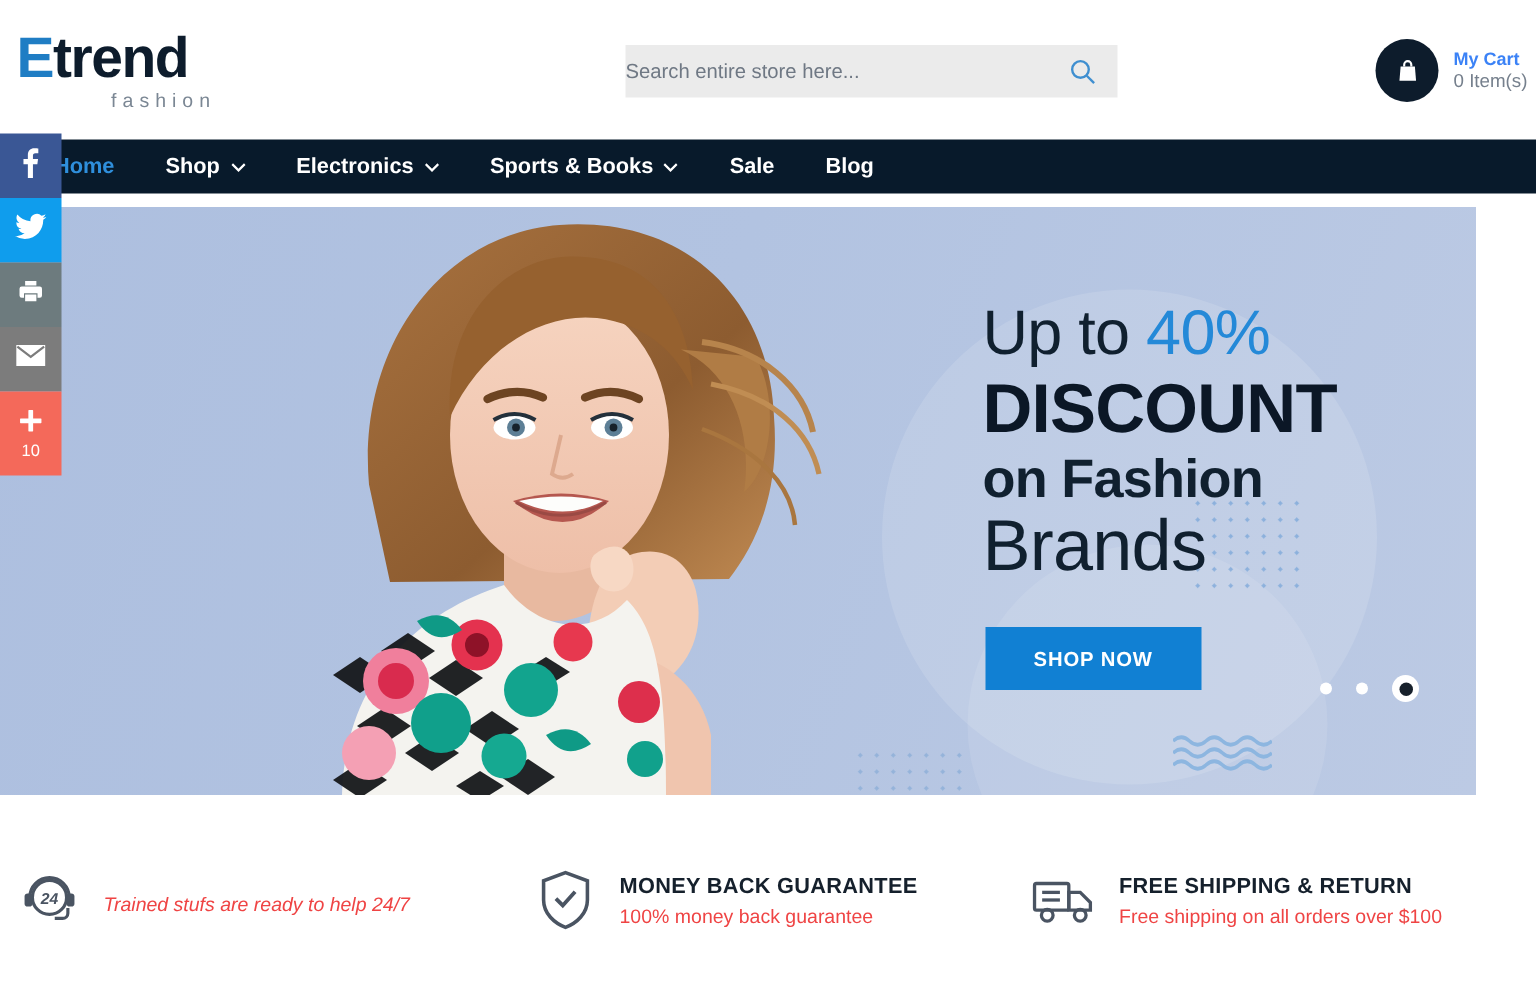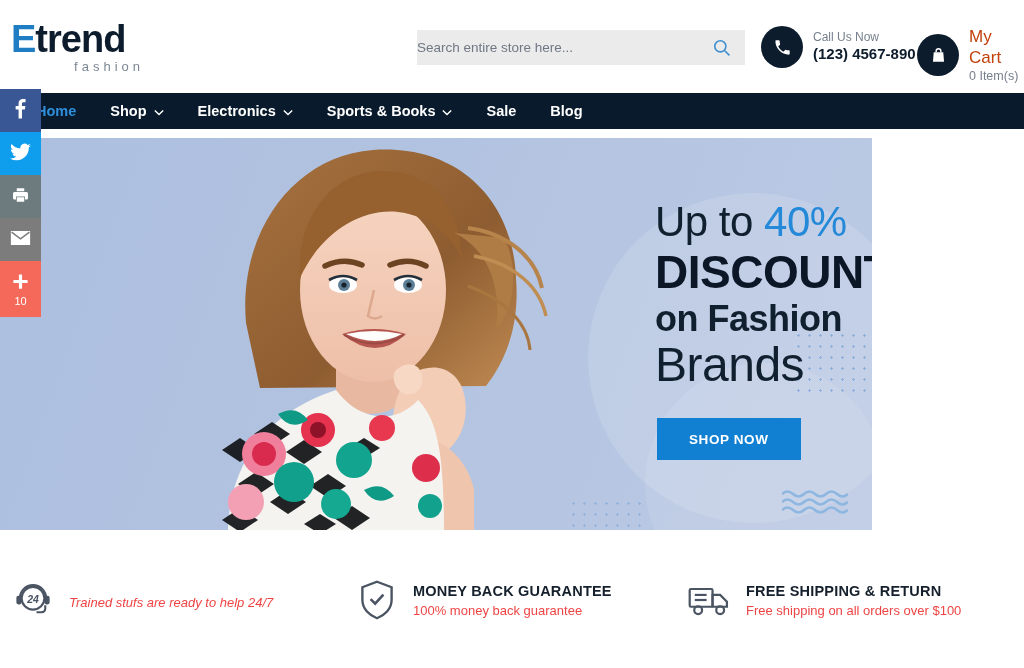--- a/index.html
+++ b/index.html
@@ -45,21 +45,21 @@
   .hdr-call { left:761px; }
   .hdr-cart { left:917px; }
   .circle-icon {
     width:42px; height:42px; border-radius:50%;
     background:#0d1c2c; display:flex; align-items:center; justify-content:center;
     flex:0 0 42px;
   }
   .hdr-text { margin-left:10px; line-height:1.25; }
   .hdr-top-line { font-size:12px; color:#76808d; }
   .hdr-bot-line { font-size:15px; color:#0d1c2c; font-weight:bold; white-space:nowrap; }
-  .cart-title { font-size:17px; color:#c2410c; font-weight:normal; }
+  .cart-title { font-size:12px; color:#3b82f6; font-weight:bold; }
   .cart-count { font-size:12.5px; color:#76808d; }
 
   
   .navbar {
     position:absolute; top:93px; left:0; width:1024px; height:36px;
     background:#081a2b; display:flex; align-items:center;
   }
   .nav-item {
     color:#ffffff; font-size:14.5px; font-weight:bold;
     display:flex; align-items:center; gap:7px;
@@ -79,21 +79,21 @@
   }
   .s-fb   { background:#3a5795; }
   .s-tw   { background:#0f9ded; }
   .s-pr   { background:#6d7b7e; }
   .s-em   { background:#7c7c7c; }
   .s-plus { background:#f4695a; height:56px; flex-direction:column; gap:1px; }
   .plus-count { font-size:11px; color:#fff; line-height:1; }
 
   
   .hero {
-    position:absolute; top:138px; left:0; width:872px; height:392px;
+    position:absolute; top:138px; left:0; width:984px; height:392px;
     background:linear-gradient(110deg,#adbfdf 0%,#b2c3e1 45%,#bccae4 100%);
     overflow:hidden;
   }
   .hero-blob {
     position:absolute; width:330px; height:330px; border-radius:50%;
     background:rgba(255,255,255,0.13);
     left:588px; top:55px;
   }
   .hero-blob2 {
     position:absolute; width:240px; height:240px; border-radius:50%;
@@ -176,31 +176,20 @@
     <div class="search-box">
       <input class="search-input" type="text" placeholder="Search entire store here..." style="">
       <span class="search-icon">
         <svg width="19" height="19" viewBox="0 0 24 24" fill="none" stroke="#3f8fd0" stroke-width="2">
           <circle cx="10.5" cy="10.5" r="7"></circle>
             <line x1="15.8" y1="15.8" x2="22" y2="22"></line>
         </svg>
       </span>
     </div>
 
-    <div class="hdr-block hdr-call">
-      <span class="circle-icon">
-        <svg width="19" height="19" viewBox="0 0 24 24" fill="#ffffff">
-          <path d="M6.6 10.8c1.4 2.8 3.8 5.2 6.6 6.6l2.2-2.2c.3-.3.7-.4 1-.2 1.2.4 2.4.6 3.7.6.6 0 1 .4 1 1V20c0 .6-.4 1-1 1C10.7 21 3 13.3 3 3.9c0-.6.4-1 1-1h3.4c.6 0 1 .4 1 1 0 1.3.2 2.5.6 3.7.1.3 0 .7-.2 1L6.6 10.8z"></path>
-        </svg>
-      </span>
-      <span class="hdr-text">
-        <div class="hdr-top-line">Call Us Now</div>
-        <div class="hdr-bot-line">(123) 4567-890</div>
-      </span>
-    </div>
 
     <div class="hdr-block hdr-cart">
       <span class="circle-icon">
         <svg width="19" height="19" viewBox="0 0 24 24" fill="#ffffff">
           <path d="M6 8h12l1 12H5L6 8z"></path>
           <path d="M9 8V6.5a3 3 0 0 1 6 0V8" fill="none" stroke="#ffffff" stroke-width="1.8"></path>
         </svg>
       </span>
       <span class="hdr-text">
         <div class="cart-title">My Cart</div>

